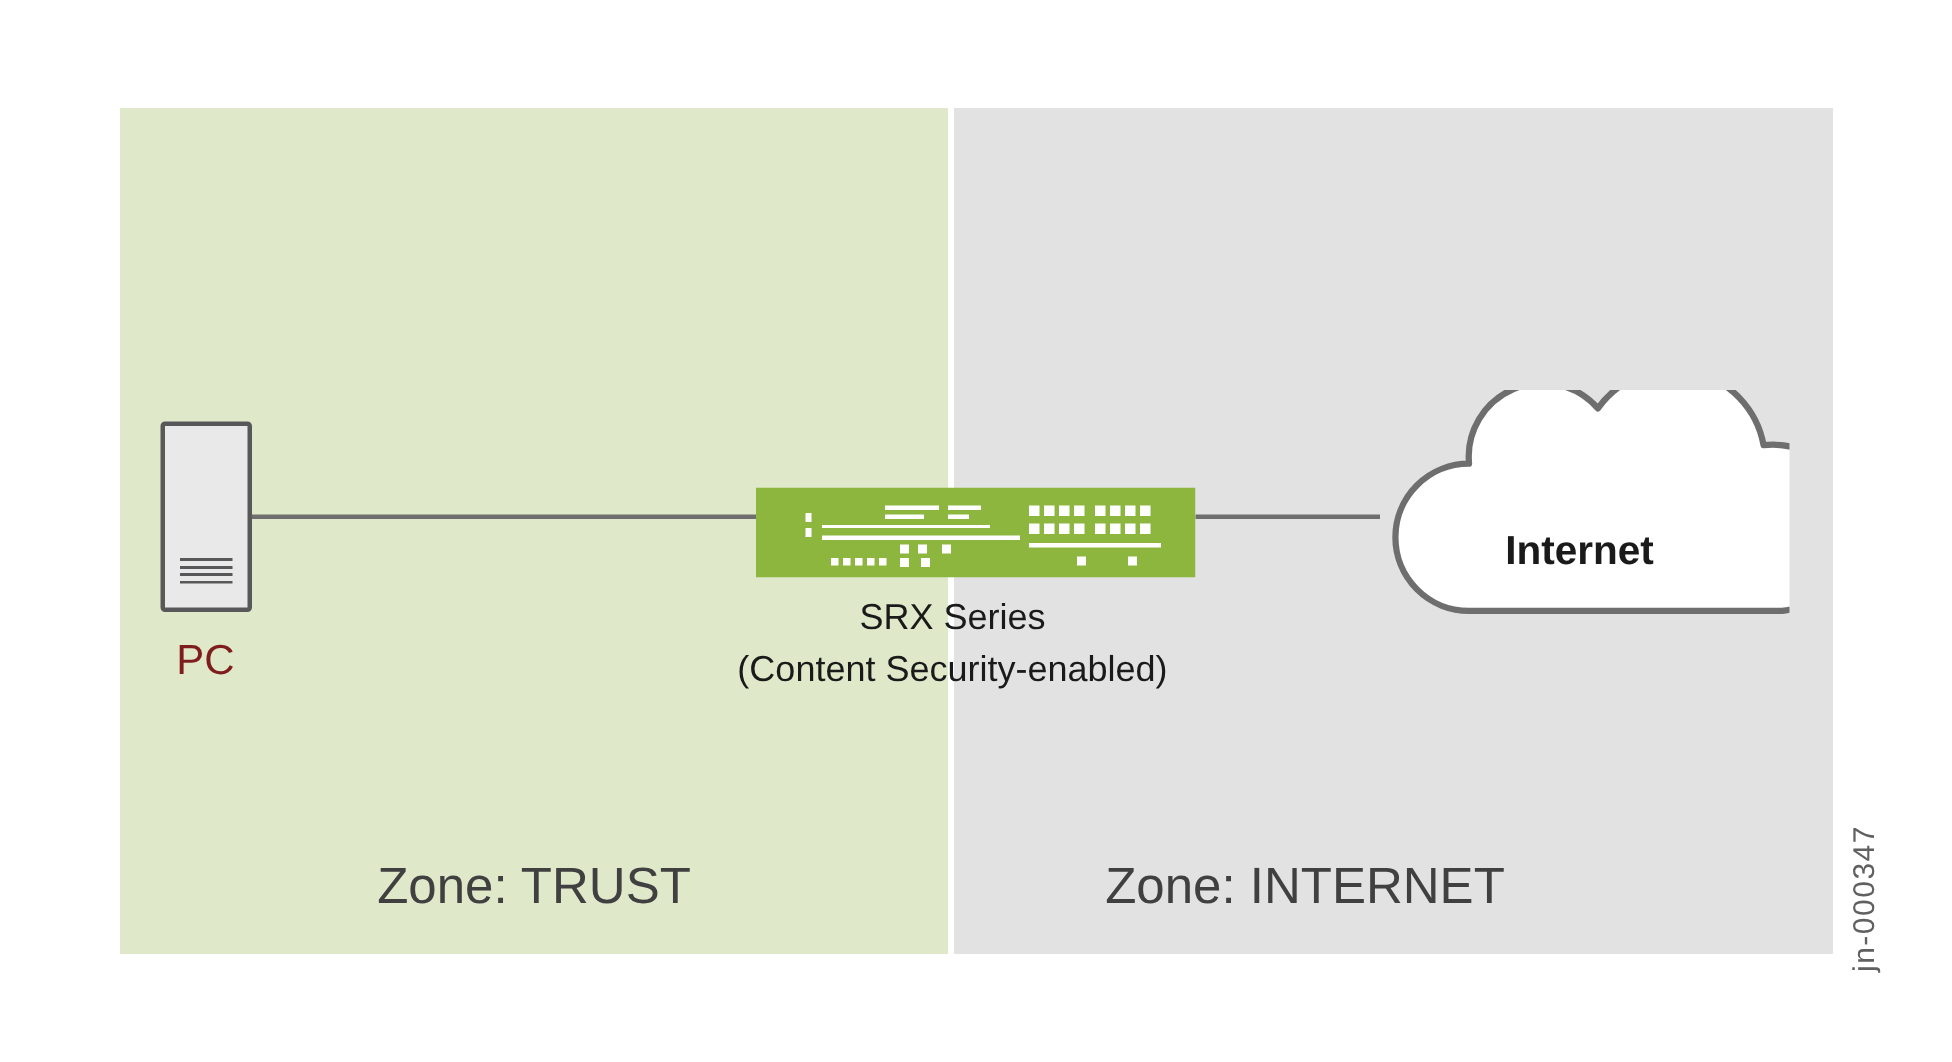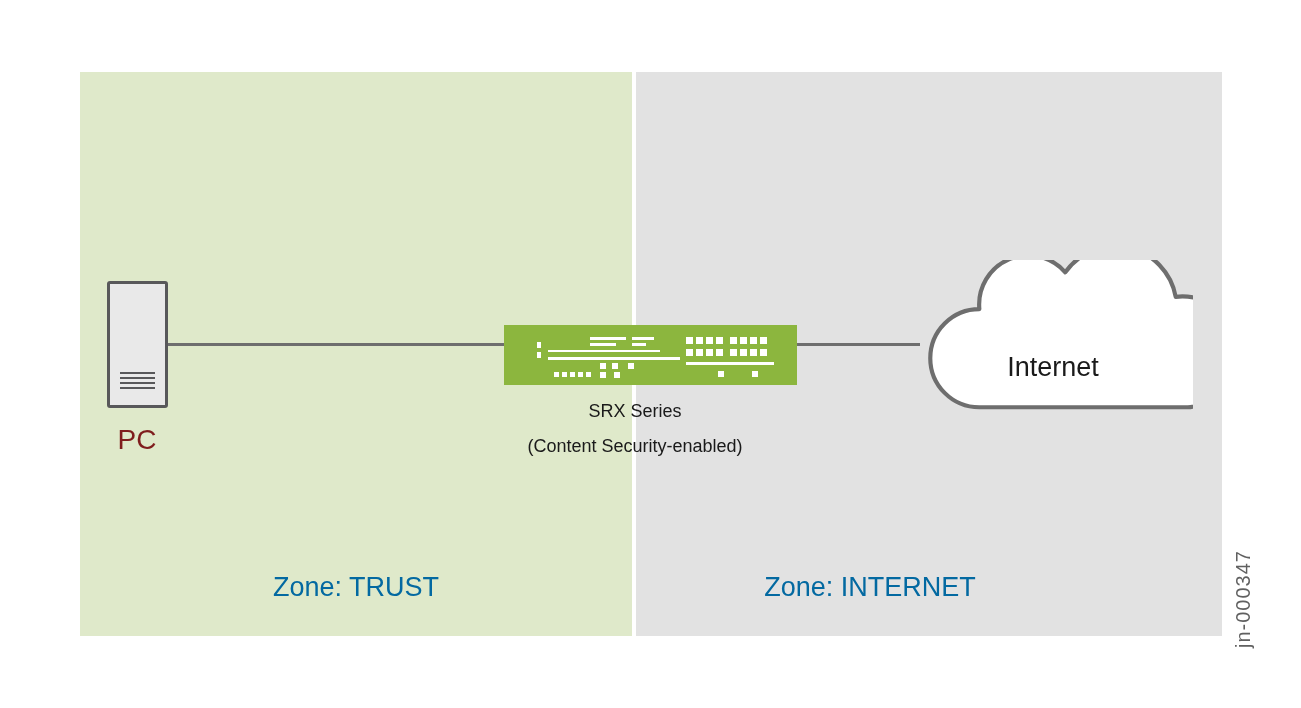--- a/index.html
+++ b/index.html
@@ -29,22 +29,22 @@
   }
   #zone-internet {
     left: 636px;
     width: 586px;
     background: #e2e2e2;
   }
   .zone-label {
     position: absolute;
     top: 572px;
     text-align: center;
-    font-size: 27px;
-    color: #0369a1;
+    font-size: 34px;
+    color: #404040;
   }
   #zone-trust-label { left: 80px; width: 552px; }
   #zone-internet-label { left: 636px; width: 468px; }
 
   
   #pc-tower {
     position: absolute;
     left: 107px;
     top: 281px;
     width: 55px;
@@ -92,41 +92,42 @@
     top: 325px;
     width: 293px;
     height: 60px;
   }
   #srx-label {
     position: absolute;
     left: 425px;
     top: 394px;
     width: 420px;
     text-align: center;
-    font-size: 18px;
+    font-size: 24px;
     line-height: 35px;
     color: #1a1a1a;
   }
 
   
   #cloud {
     position: absolute;
     left: 913px;
     top: 260px;
     width: 280px;
     height: 162px;
   }
   #cloud-label {
     position: absolute;
     left: 0;
     top: 92px;
     width: 100%;
     text-align: center;
     font-size: 27px;
     color: #1a1a1a;
+    font-weight: bold;
   }
 
   
   #figure-id {
     position: absolute;
     left: 1232px;
     top: 508px;
     height: 140px;
     writing-mode: vertical-rl;
     transform: rotate(180deg);

